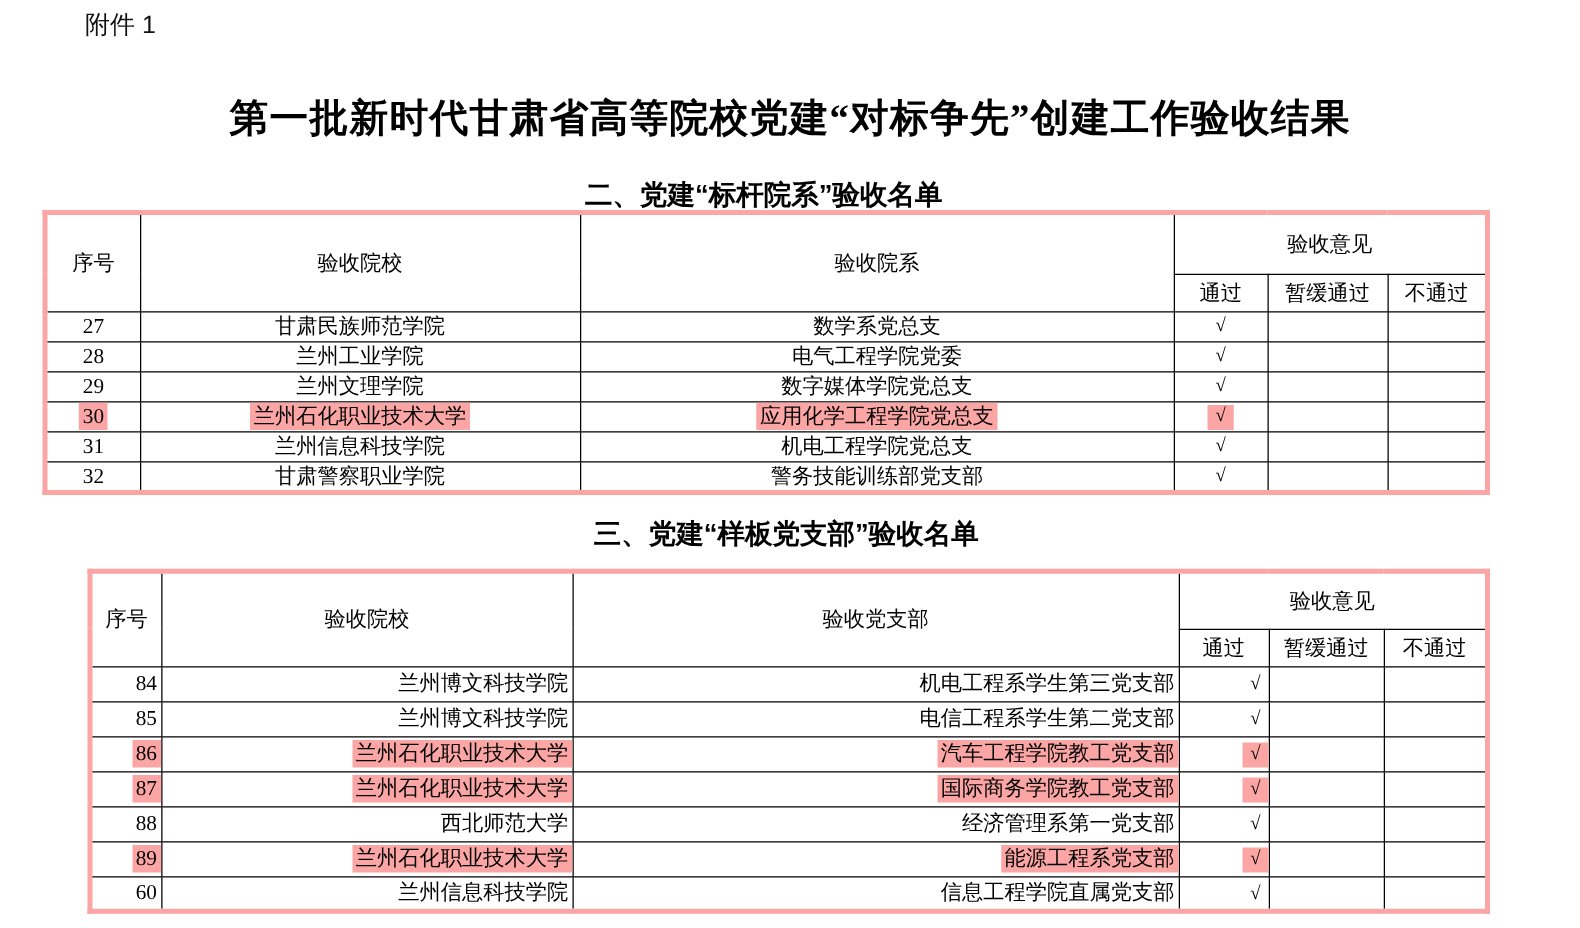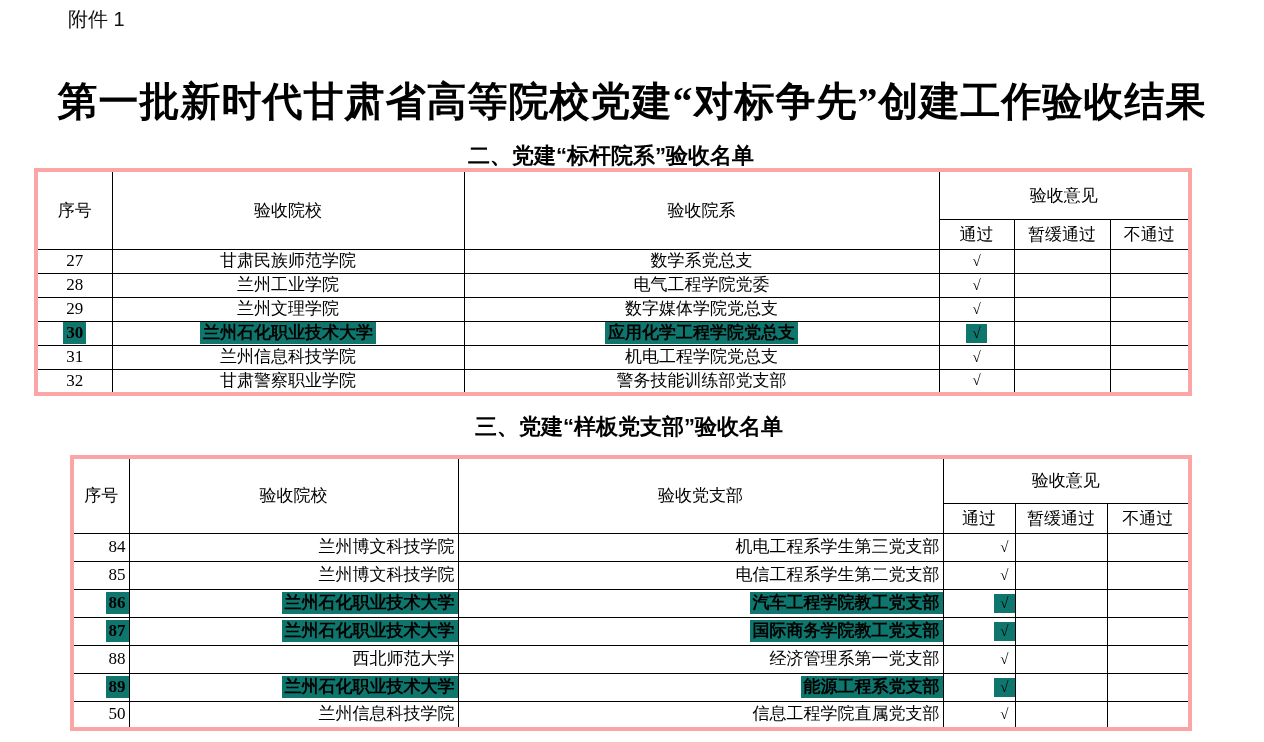--- a/index.html
+++ b/index.html
@@ -15,21 +15,21 @@
   }
   .attachment {
     position:absolute; left:68px; top:6px;
     font-family:"Liberation Sans","DejaVu Sans",sans-serif;
     font-size:20px; color:#111;
   }
   .main-title {
     position:absolute; left:0; top:74px; width:1264px;
     text-align:center;
     font-family:"Liberation Serif","DejaVu Serif",serif;
-    font-weight:bold; font-size:40px; letter-spacing:1px;
+    font-weight:bold; font-size:31px; letter-spacing:1px;
   }
   .section-title {
     position:absolute; text-align:center;
     font-family:"Liberation Sans","DejaVu Sans",sans-serif;
     font-weight:bold; font-size:22px;
   }
   #sec1-title { left:34px; top:141px; width:1154px; }
   #sec2-title { left:70px; top:412px; width:1118px; }
 
   table.tbl {
@@ -50,21 +50,21 @@
   #table1 tr.hrow1 th { height:49px; }
   #table1 tr.hrow2 th { height:30px; }
   #table1 tbody td { height:24px; }
 
   #table2 tr.hrow1 th { height:46px; }
   #table2 tr.hrow2 th { height:30px; }
   #table2 tbody td { height:28px;text-align:right; }
 
   .cell { display:inline-block; padding:0 3px; line-height:1.3; }
   .check { font-size:15px; padding:0 6px; }
-  .hl { background:#0f766e;font-weight:bold; }
+  .hl { background:#fca5a5; }
 </style>
 </head>
 <body>
 
 <div id="page">
 
   <div class="attachment">附件 1</div>
 
   <div class="main-title">第一批新时代甘肃省高等院校党建“对标争先”创建工作验收结果</div>
 
@@ -211,21 +211,21 @@
       </tr>
       <tr>
         <td><span class="cell hl">89</span></td>
         <td><span class="cell hl">兰州石化职业技术大学</span></td>
         <td><span class="cell hl">能源工程系党支部</span></td>
         <td><span class="cell check hl">√</span></td>
         <td></td>
         <td></td>
       </tr>
       <tr>
-        <td><span class="cell">50</span></td>
+        <td><span class="cell">60</span></td>
         <td><span class="cell">兰州信息科技学院</span></td>
         <td><span class="cell">信息工程学院直属党支部</span></td>
         <td><span class="cell check">√</span></td>
         <td></td>
         <td></td>
       </tr>
     </tbody>
   </table>
 
 </div>

